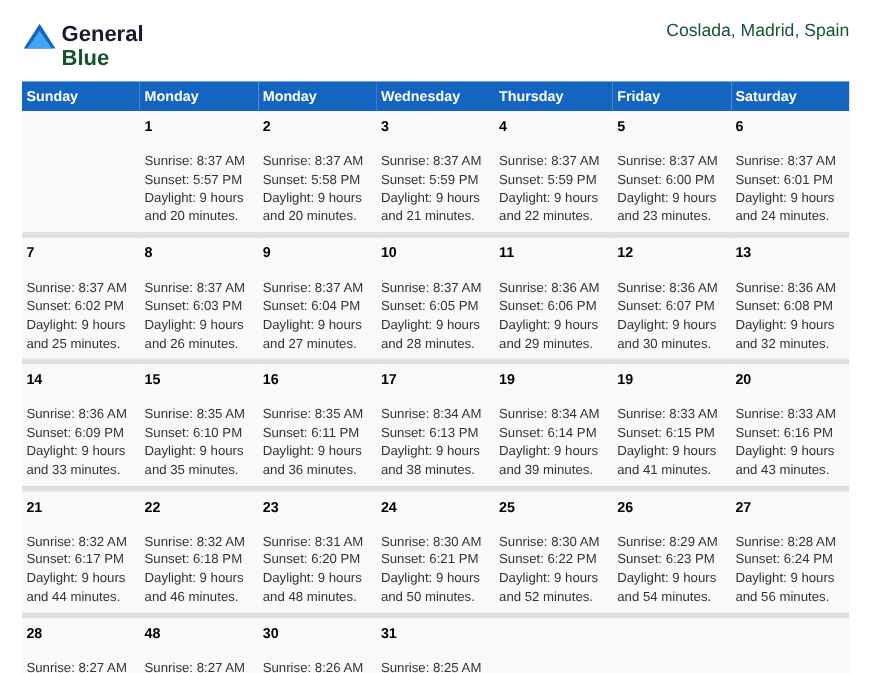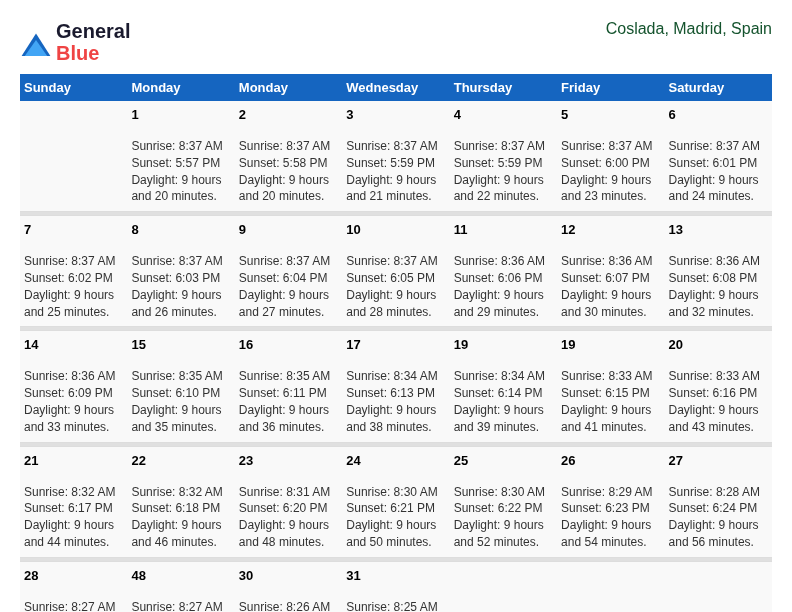--- a/index.html
+++ b/index.html
@@ -11,31 +11,31 @@
       padding: 20px;
     }
     .header {
       display: flex;
       justify-content: space-between;
       align-items: flex-start;
       margin-bottom: 10px;
     }
     .logo {
       display: flex;
-      align-items: flex-end;
+      align-items: flex-start;
       gap: 4px;
     }
     .logo-text {
       font-size: 20px;
       font-weight: bold;
       color: #1a1a2e;
       line-height: 1.1;
     }
     .logo-text span {
-      color: #ef4444;
+      color: #14532d;
     }
     .logo-icon {
       width: 32px;
       height: 32px;
     }
     .title-block {
       text-align: right;
     }
     .month-title {
       font-size: 36px;

